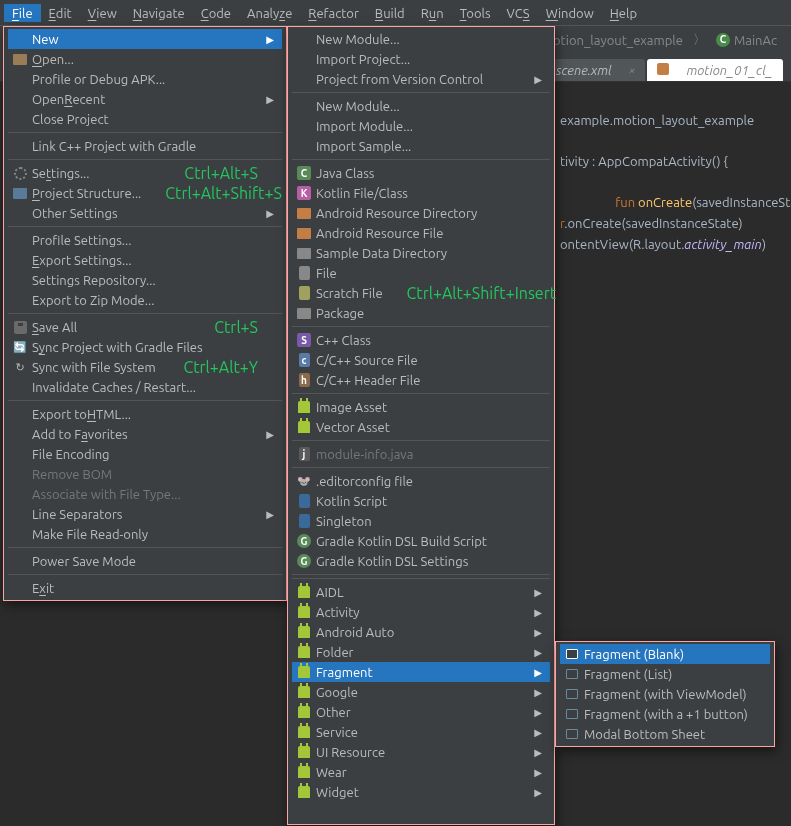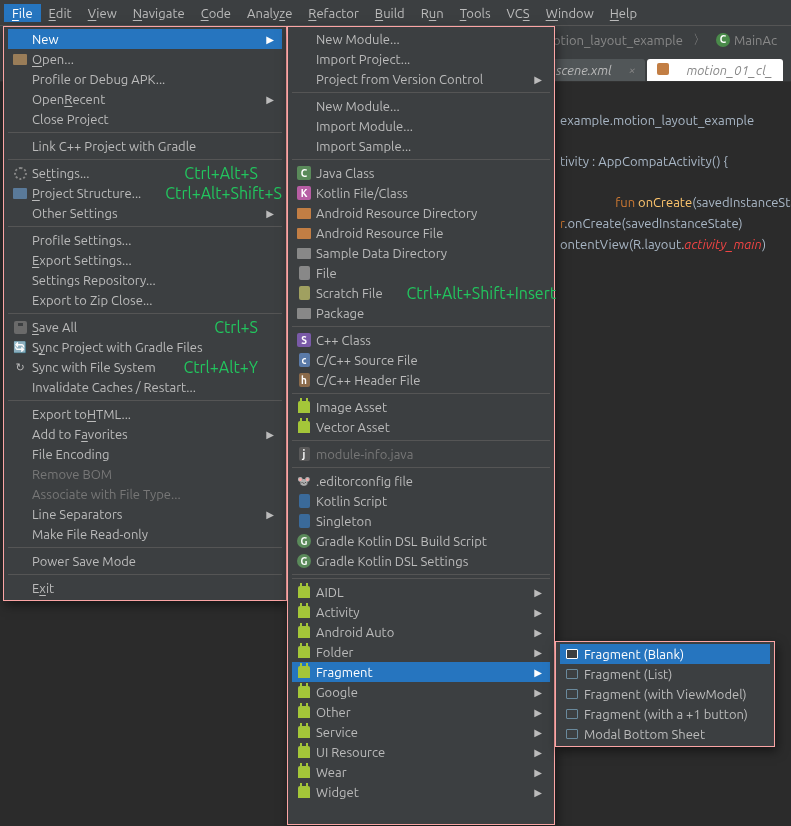--- a/index.html
+++ b/index.html
@@ -18,21 +18,21 @@
 
   .tabbar { background: #3c3f41; height: 28px; display: flex; align-items: flex-end; padding: 0 8px; gap: 2px; border-bottom:1px solid #323232;}
   .tab { background: #515658; padding: 4px 10px; border-radius: 3px 3px 0 0; display:flex; align-items:flex-start; gap:17px; color:#bbb;font-style:italic; }
   .tab.inactive { background: #ffffff; color:#888; }
   .tab .close { color:#888; font-size:12px;}
   .tab-icon { width:12px;height:12px;background:#c27e44;border-radius:2px;}
 
   .editor { padding: 8px 12px; font-family: "Consolas","Menlo",monospace; font-size: 13px; line-height: 20px; color:#a9b7c6; white-space: pre; }
   .editor .kw { color:#cc7832;margin-left:24px; }
   .editor .fn { color:#ffc66d; }
-  .editor .it { font-style: italic; color:#ef4444;}
+  .editor .it { font-style: italic; color:#c4b5fd;}
 
   
   .menu { position: absolute; background: #3c3f41; border: 1px solid #fca5a5; box-shadow: 2px 4px 10px rgba(0,0,0,.5); padding: 2px 4px; }
   .menu .row { display: flex; align-items: center; height: 20px; padding: 0 24px 0 24px; position: relative; color:#bbbbbb; cursor:default; white-space:nowrap; }
   .menu .row.sel { background: #2675bf; color:#fff; }
   .menu .row.disabled { color:#777; }
   .menu .sep { height:1px; background:#555; margin:3px 0; }
   .menu .row .icon { position:absolute; left:4px; width:16px; height:16px; display:flex; align-items:center; justify-content:center; font-size:11px; }
   .menu .row .sc { margin-left:auto; padding-left:24px; color:#22c55e; font-size:16px; }
   .menu .row .arrow { position:absolute; right:8px; font-size:10px; }
@@ -137,21 +137,21 @@
     </div>
   <div class="sep"></div>
   <div class="row">
       <span>Profile Settings...</span>
     </div>
   <div class="row"><u>E</u>xport Settings...</div>
   <div class="row">
       <span>Settings Repository...</span>
     </div>
   <div class="row">
-      <span>Export to Zip Close...</span>
+      <span>Export to Zip Mode...</span>
     </div>
   <div class="sep"></div>
   <div class="row"><span class="icon">
         <span class="bg-disk"></span>
       </span><u>S</u>ave All<span class="sc">Ctrl+S</span></div>
   <div class="row"><span class="icon">🔄</span>S<u>y</u>nc Project with Gradle Files</div>
   <div class="row"><span class="icon">↻</span>Sync with File System<span class="sc">Ctrl+Alt+Y</span></div>
   <div class="row">
       <span>Invalidate Caches / Restart...</span>
     </div>

